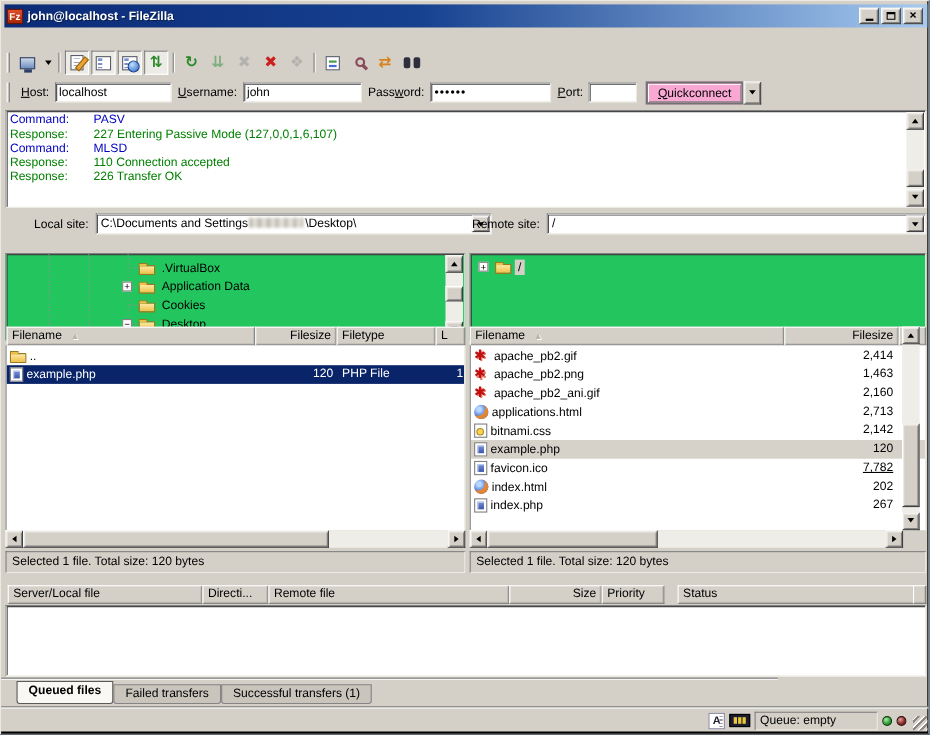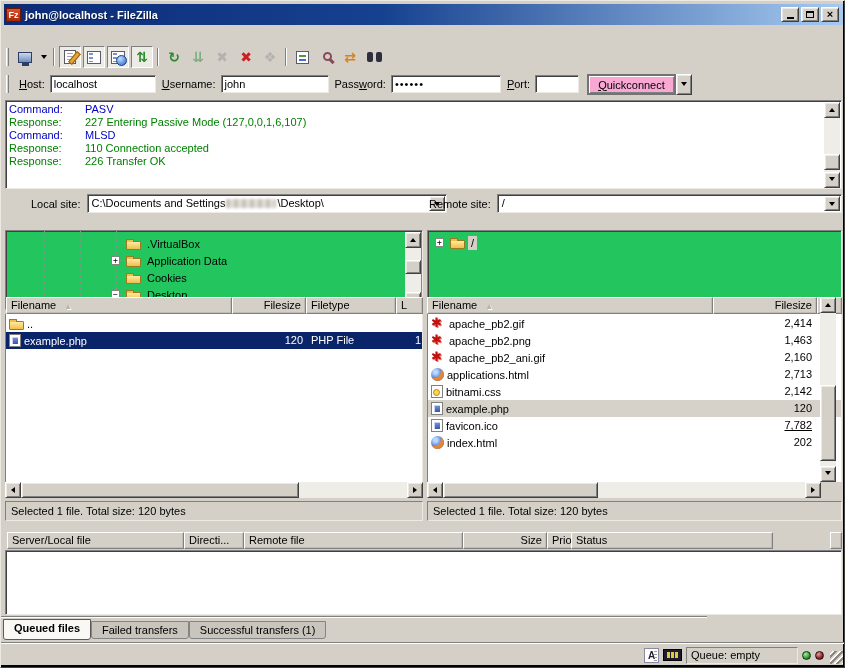--- a/index.html
+++ b/index.html
@@ -136,21 +136,21 @@
   .frow.sel-active{background:#0a246a;color:#fff;}
   .frow.sel-inactive{background:#d6d2ca;}
   .statusline{position:absolute;top:500px;height:20px;background:#d4d0c8;border:1px solid;
      border-color:#808080 #ece9e2 #ece9e2 #808080;padding:3px 5px;line-height:13px;}
   
   .qhdr{position:absolute;left:4px;top:531px;width:837px;height:18px;}
   .qbody{position:absolute;left:4px;top:549px;width:837px;height:65px;background:#fff;
      border:1px solid;border-color:#808080 #ece9e2 #ece9e2 #808080;box-shadow:inset 1px 1px 0 #404040;}
   
   .tabrow{position:absolute;left:0;top:615px;width:706px;height:24px;border-top:1px solid #808080;
-     box-shadow:inset 0 1px 0 #fff;padding:1px 0 0 2px;display:flex;align-items:center;}
+     box-shadow:inset 0 1px 0 #fff;padding:1px 0 0 14px;display:flex;align-items:flex-end;}
   .tab{height:18px;margin-top:2px;padding:1px 10px;background:#c9c5bd;border:1px solid #848484;
      border-radius:0 0 3px 3px;line-height:15px;}
   .tab.active{height:21px;margin-top:0;background:#f9f8f5;font-weight:bold;border-color:#5a5a5a;}
   
   .statusbar{position:absolute;left:0;top:641px;width:845px;height:24px;border-top:1px solid #808080;
      box-shadow:inset 0 1px 0 #fff;display:flex;align-items:center;justify-content:flex-end;
      padding:1px 2px 0 0;gap:4px;}
   .sb-ascii{width:15px;height:15px;background:#fff;border:1px solid #8a8aa0;color:#223;
      font-weight:bold;font-size:10px;line-height:13px;text-align:center;position:relative;}
   .sb-ascii::after{content:"";position:absolute;right:1px;top:2px;width:3px;height:10px;
@@ -417,20 +417,25 @@
     <div class="frow" style="top:103px;">
       <span class="ficon ficon-ico"></span>
       <span class="name">favicon.ico</span>
       <span class="cell" style="left:286px;width:98px;text-align:right;text-decoration:underline;">7,782</span>
     </div>
     <div class="frow" style="top:120px;">
       <span class="ficon ficon-firefox"></span>
       <span class="name">index.html</span>
       <span class="cell" style="left:286px;width:98px;text-align:right;">202</span>
     </div>
+    <div class="frow" style="top:137px;">
+      <span class="ficon ficon-php"></span>
+      <span class="name">index.php</span>
+      <span class="cell" style="left:286px;width:98px;text-align:right;">267</span>
+    </div>
   </div>
 
   <div class="sbv" style="left:819px;top:296px;width:16px;height:185px;">
     <div class="sbbtn" style="top:0;">
         <div class="tri-up"></div>
       </div>
     <div class="sbthumb" style="left:0;width:16px;top:88px;height:76px;"></div>
     <div class="sbbtn" style="bottom:0;">
         <div class="tri-down" style="margin-top:0;"></div>
       </div>
@@ -457,21 +462,21 @@
 
   <div class="statusline" style="left:4px;width:418px;">Selected 1 file. Total size: 120 bytes</div>
   <div class="statusline" style="left:426px;width:415px;">Selected 1 file. Total size: 120 bytes</div>
 
   <div class="qhdr">
     <div class="hcell" style="left:2px;width:177px;"><span>Server/Local file</span></div>
     <div class="hcell" style="left:179px;width:60px;"><span>Directi...</span></div>
     <div class="hcell" style="left:239px;width:219px;"><span>Remote file</span></div>
     <div class="hcell r" style="left:458px;width:84px;"><span>Size</span></div>
     <div class="hcell" style="left:542px;width:57px;"><span>Priority</span></div>
-    <div class="hcell" style="left:566px;width:202px;"><span>Status</span></div>
+    <div class="hcell" style="left:611px;width:226px;"><span>Status</span></div>
     <div class="hcell" style="left:825px;width:12px;"></div>
   </div>
 
   <div class="qbody"></div>
 
   <div class="tabrow">
     <div class="tab active">Queued files</div>
     <div class="tab">Failed transfers</div>
     <div class="tab">Successful transfers (1)</div>
   </div>

